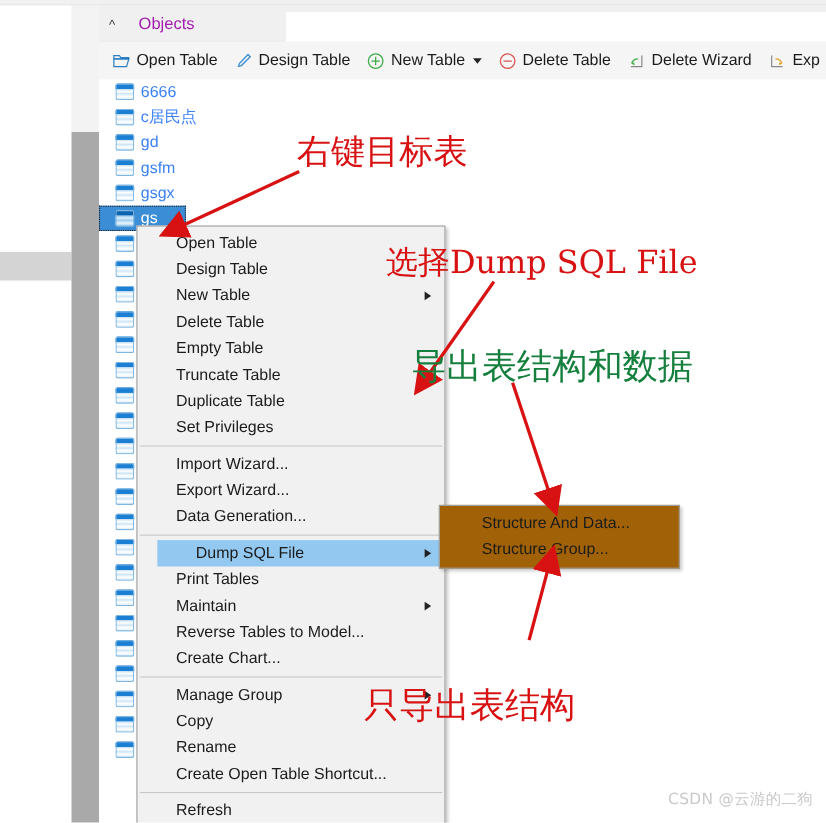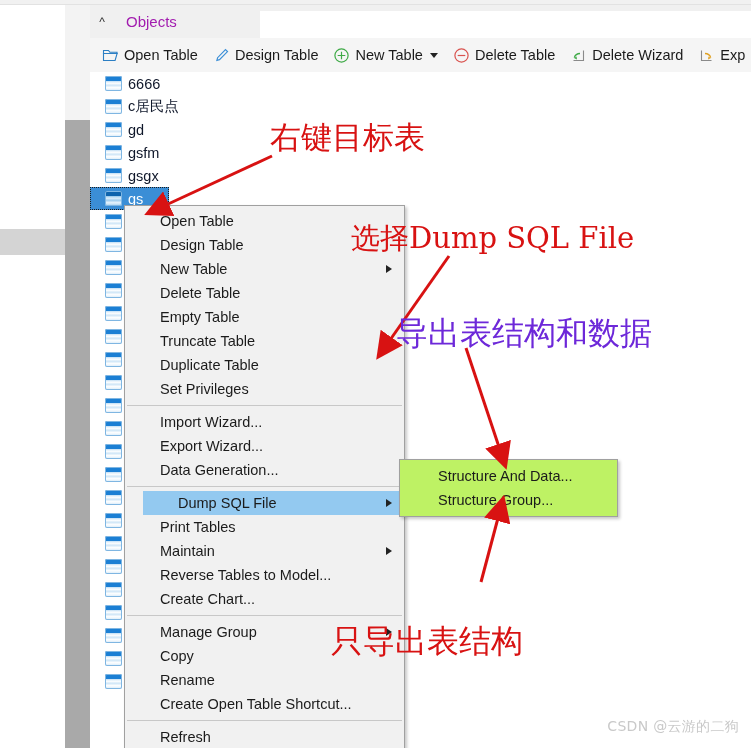--- a/index.html
+++ b/index.html
@@ -95,21 +95,21 @@
     position: absolute; left: 90px; top: 72px;
     width: 661px; height: 676px;
     background: #ffffff;
     overflow: hidden;
   }
   .tree-row {
     position: relative;
     height: 23px;
     display: flex; align-items: center;
     padding-left: 15px;
-    font-size: 14.5px; color: #0f172a;
+    font-size: 14.5px; color: #3b82f6;
     white-space: nowrap;
   }
   .tree-row.selected {
     background: #3b8ed6;
     color: #ffffff;
     width: 64px;
     outline: 1px dotted #1b1b1b;
     outline-offset: -1px;
   }
   .tbl-icon {
@@ -155,21 +155,21 @@
   }
   .msep {
     height: 1px; margin: 4px 2px 4px 2px;
     background: #c8c8c8;
   }
 
   
   .submenu {
     position: absolute; left: 399px; top: 459px;
     width: 219px;
-    background: #bef264;
+    background: #a16207;
     border: 1px solid #a0a0a0;
     box-shadow: 2px 2px 3px rgba(0,0,0,0.22);
     padding: 4px 0;
     box-sizing: border-box;
   }
   .submenu .mi { padding-left: 38px; }
 
   
   .anno {
     position: absolute;
@@ -476,19 +476,19 @@
     </defs>
     <line x1="272" y1="156" x2="166" y2="205" stroke="#d81212" stroke-width="3" marker-end="url(#ah)"></line>
     <line x1="449" y1="256" x2="390" y2="340" stroke="#d81212" stroke-width="3" marker-end="url(#ah)"></line>
     <line x1="466" y1="348" x2="499" y2="447" stroke="#d81212" stroke-width="3" marker-end="url(#ah)"></line>
     <line x1="481" y1="582" x2="498" y2="518" stroke="#d81212" stroke-width="3" marker-end="url(#ah)"></line>
   </svg>
 
   <div id="annolayer">
       <div class="anno anno-cjk" style="left: 270px; top: 117px; font-size: 31px; color: rgb(216, 18, 18);">右键目标表</div>
       <div class="anno anno-mix" style="left: 351px; top: 219px; font-size: 29px; color: rgb(216, 18, 18);">选择Dump SQL File</div>
-      <div class="anno anno-cjk" style="left: 396px; top: 312px; font-size: 32px; color: #6d28d9;">导出表结构和数据</div>
+      <div class="anno anno-cjk" style="left: 374px; top: 312px; font-size: 32px; color: #15803d;">导出表结构和数据</div>
       <div class="anno anno-cjk" style="left: 331px; top: 620px; font-size: 32px; color: rgb(216, 18, 18);">只导出表结构</div>
     </div>
 
   <div class="watermark">CSDN @云游的二狗</div>
 
 </div>
 
 </body></html>

